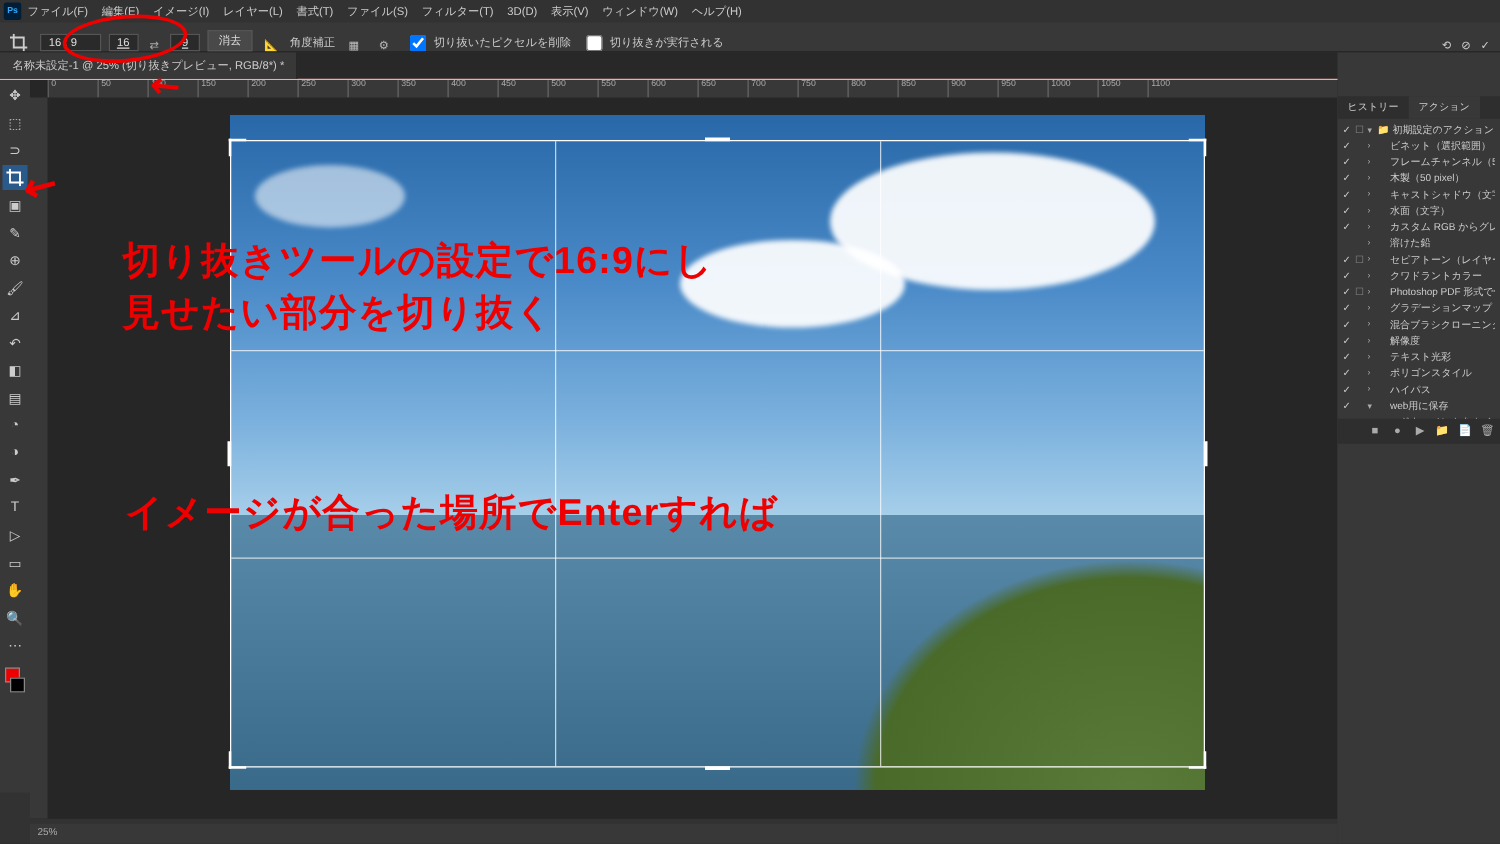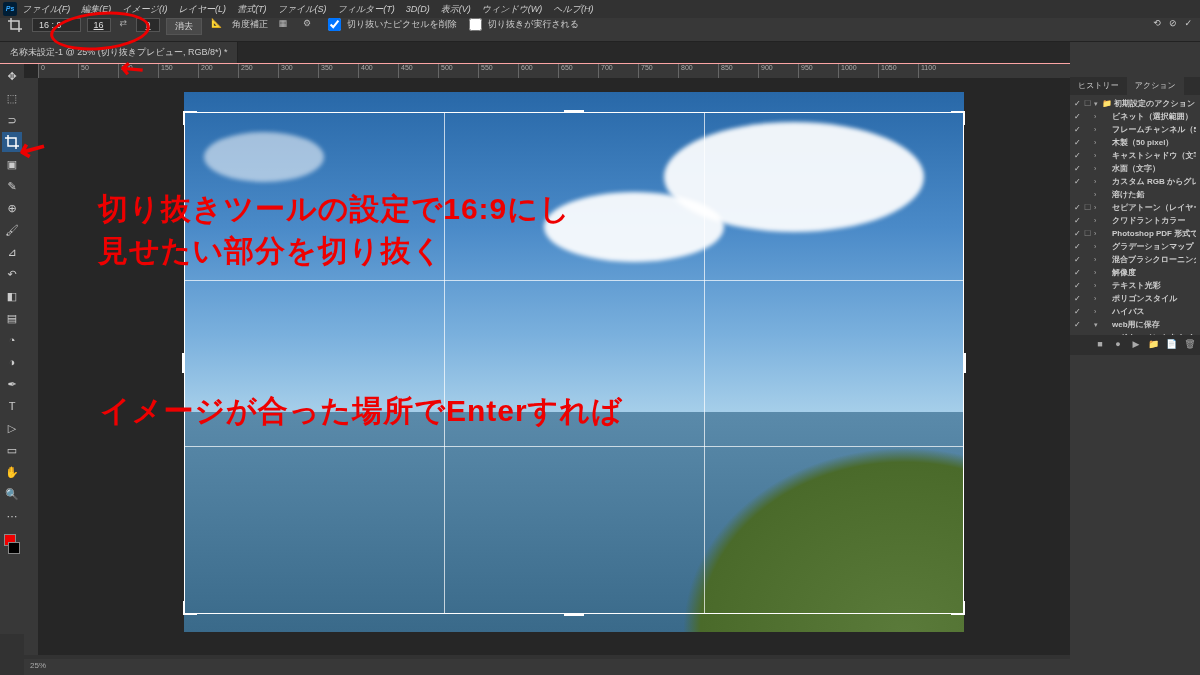--- a/index.html
+++ b/index.html
@@ -1,24 +1,24 @@
 <!DOCTYPE html>
 <html><head>
 <meta charset="utf-8">
 <style>
 * { margin: 0; padding: 0; box-sizing: border-box; font-family: "Hiragino Kaku Gothic Pro", "Meiryo", sans-serif; }
 body { width: 1200px; height: 675px; background: #323232; overflow: hidden; position: relative; }
 
 
-.menubar { height: 18px; background: #323232; display: flex; align-items: center; padding-left: 22px; font-size: 9px; color: #ccc; font-style: italic; }
+.menubar { height: 18px; background: #323232; display: flex; align-items: center; padding-left: 22px; font-size: 9px; color: #ccc; }
 .menubar .app-icon { position: absolute; left: 3px; top: 2px; width: 14px; height: 14px; background: #001e36; color: #31a8ff; font-size: 7px; font-weight: bold; text-align: center; line-height: 14px; border-radius: 2px; }
 .menubar span { margin-right: 11px; cursor: default; }
 
 
-.options-bar { height: 24px; background: #383838; display: flex; align-items: flex-start; padding-left: 8px; font-size: 9px; color: #ccc; border-bottom: 1px solid #222; gap: 6px; }
+.options-bar { height: 24px; background: #383838; display: flex; align-items: flex-end; padding-left: 8px; font-size: 9px; color: #ccc; border-bottom: 1px solid #222; gap: 6px; }
 .options-bar .crop-icon { width: 14px; height: 14px; margin-right: 4px; }
 .options-bar .ratio-drop { background: #2a2a2a; border: 1px solid #555; padding: 1px 18px 1px 6px; font-size: 9px; color: #ddd; position: relative; }
 .options-bar .num-field { background: #2a2a2a; border: 1px solid #555; padding: 1px 4px; width: 24px; font-size: 9px; color: #ddd; text-align: center; text-decoration: underline; }
 .options-bar .swap { color: #aaa; margin: 0 3px; }
 .options-bar .btn { background: #494949; border: 1px solid #555; padding: 1px 8px; font-size: 9px; color: #ddd; }
 .options-bar .icon-btn { width: 18px; text-align: center; color: #bbb; }
 .options-bar .chk { margin-left: 6px; }
 .options-bar .right { margin-left: auto; margin-right: 8px; display: flex; gap: 8px; }
 
 
@@ -62,21 +62,21 @@
 
 .right-panel { position: absolute; right: 0; top: 42px; width: 130px; bottom: 0; background: #383838; font-size: 8px; color: #ccc; }
 .panel-tabs { display: flex; height: 18px; background: #2e2e2e; margin-top: 35px; }
 .panel-tabs span { padding: 3px 8px; font-size: 8px; }
 .panel-tabs span.active { background: #383838; }
 .actions-list { padding: 2px 0; }
 .action-row { display: flex; align-items: center; padding: 1px 4px; font-size: 8px; color: #ccc; }
 .action-row .chk { width: 10px; font-size: 8px; color: #ccc; }
 .action-row .tgl { width: 10px; font-size: 8px; color: #888; }
 .action-row .exp { width: 8px; font-size: 7px; color: #aaa; }
-.action-row .lbl { flex: 1; padding-left: 2px; white-space: nowrap; overflow: hidden; font-weight: bold; }
+.action-row .lbl { flex: 1; padding-left: 2px; white-space: nowrap; overflow: hidden; }
 .action-row.indent .lbl { padding-left: 10px; }
 .panel-bottom { position: absolute; bottom: 320px; left: 0; right: 0; height: 20px; background: #2e2e2e; display: flex; justify-content: flex-end; gap: 6px; padding: 4px; }
 .panel-bottom div { width: 12px; height: 12px; color: #aaa; font-size: 9px; text-align: center; }
 
 
 .anno-circle { position: absolute; left: 50px; top: 12px; width: 100px; height: 38px; border: 3px solid #e00; border-radius: 50%; transform: rotate(-5deg); pointer-events: none; }
 .anno-arrow1 { position: absolute; left: 120px; top: 52px; font-size: 28px; color: #e00; font-weight: bold; transform: rotate(-40deg); pointer-events: none; }
 .anno-arrow2 { position: absolute; left: 18px; top: 130px; font-size: 32px; color: #e00; font-weight: bold; transform: rotate(-60deg); pointer-events: none; }
 .anno-text { position: absolute; color: #e00; font-size: 30px; font-weight: bold; line-height: 1.4; pointer-events: none; letter-spacing: 1px; }
 .anno-text.t1 { left: 98px; top: 188px; }

